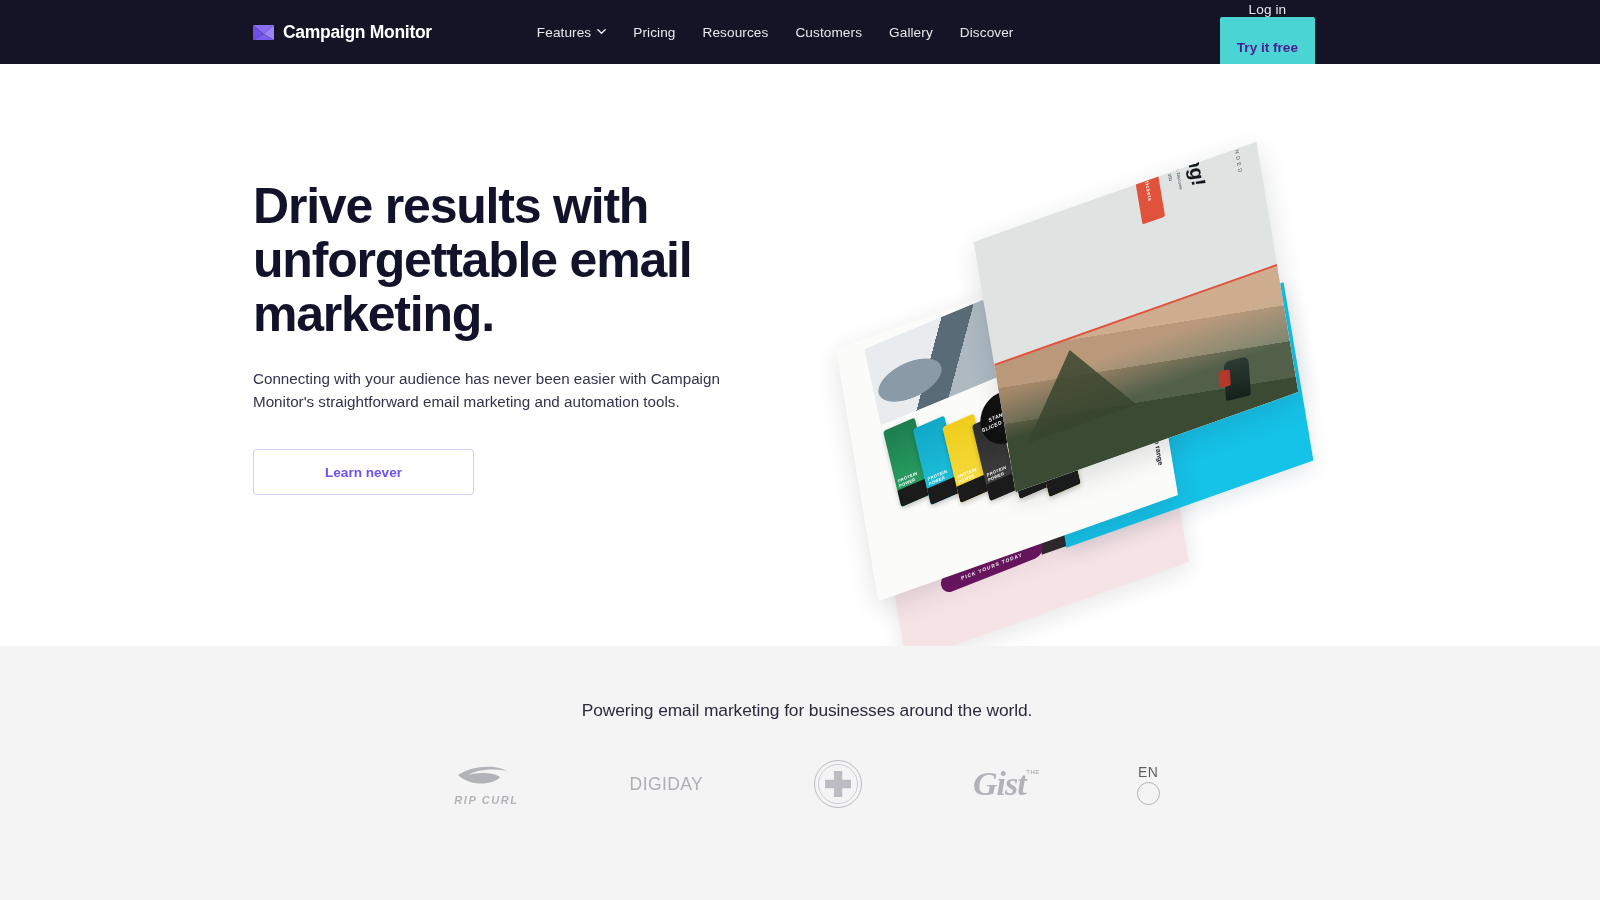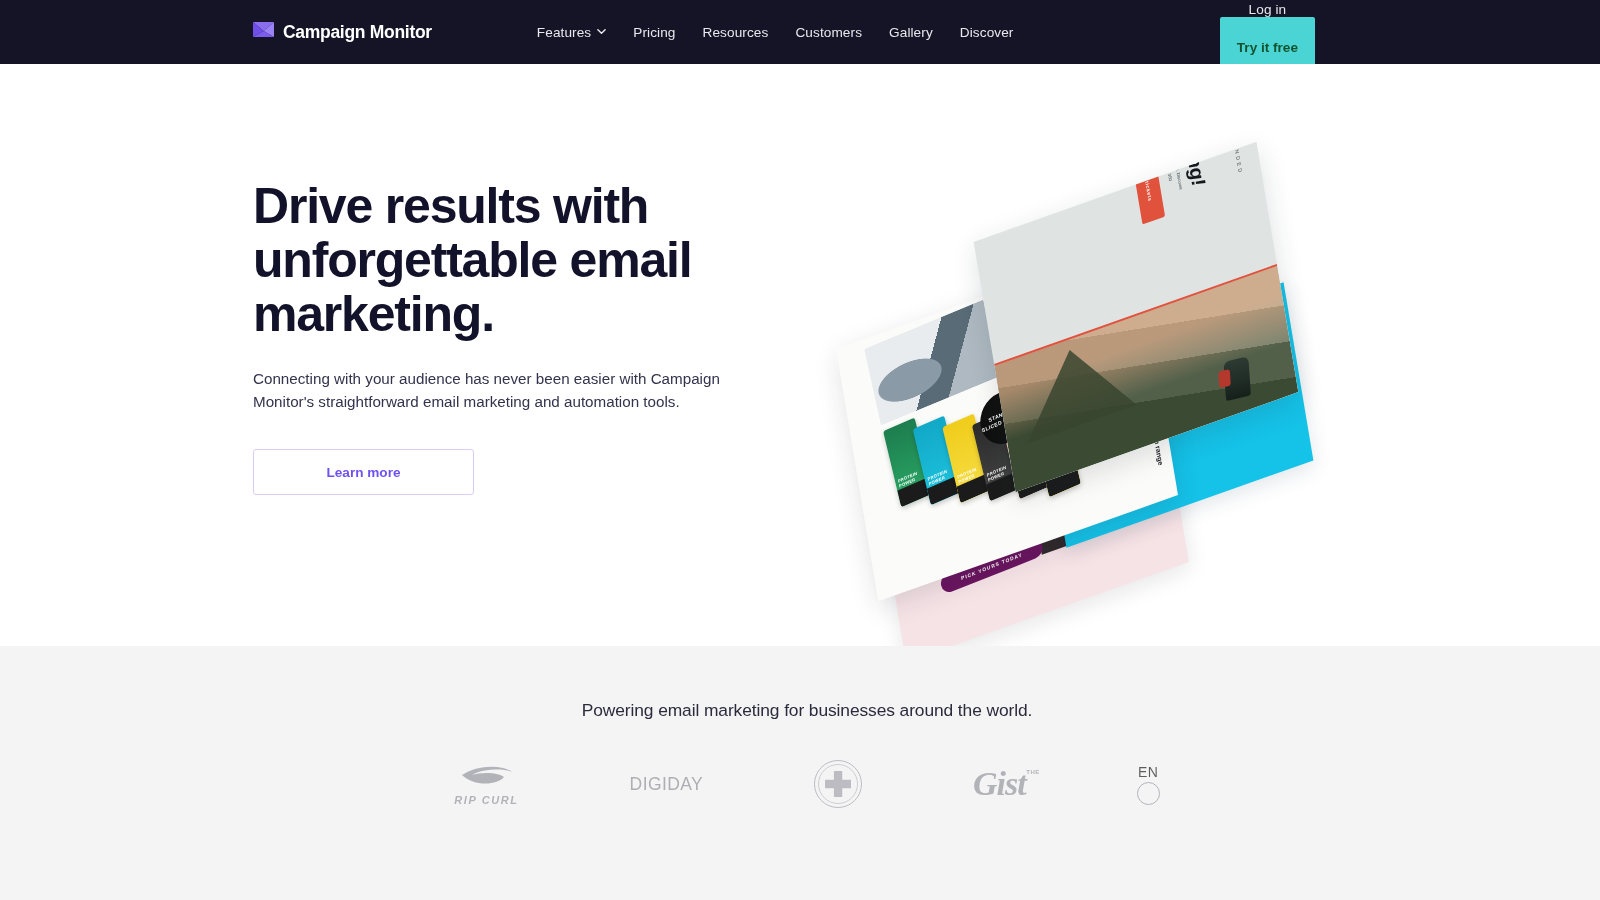--- a/index.html
+++ b/index.html
@@ -23,20 +23,21 @@
   .header-inner {
     width: 100%;
     height: 100%;
     display: flex;
     align-items: center;
     padding-left: 253px;
     padding-right: 285px;
   }
   .brand {
     display: flex;
+    align-items: center;
     gap: 9px;
     text-decoration: none;
   }
   .brand-mark {
     width: 21px;
     height: 15px;
     display: block;
   }
   .brand-name {
     color: #ffffff;
@@ -73,21 +74,21 @@
   .chevron svg { display:block; }
 
   .header-right {
     margin-left: auto;
     display: flex;
     align-items: center;
     flex-direction: column;
   }
   .btn-try {
     background: #4ad4d4;
-    color: #14532d;
+    color: #4c1d95;
     font-size: 13.6px;
     font-weight: bold;
     padding: 23px 17px;
     border: none;
     border-radius: 2px;
     cursor: pointer;
     white-space: nowrap;
     font-family: inherit;
   }
 
@@ -438,21 +439,21 @@
     margin-top: 33px;
   }
   .logo-cell {
     height: 60px;
     display: flex;
     align-items: center;
     justify-content: center;
     opacity: .62;
   }
 
-  .ripcurl { display:flex; flex-direction:column; align-items:center; gap:1px; }
+  .ripcurl { display:flex; flex-direction:column; gap:1px; }
   .ripcurl-text {
     font-size: 11px;
     font-weight: bold;
     font-style: italic;
     letter-spacing: 1.6px;
     color: #8b8b96;
   }
   .digiday {
     font-size: 17.5px;
     font-weight: normal;
@@ -554,21 +555,21 @@
 
   </div>
 </header>
 
 <section class="hero">
 
   <div class="hero-copy">
     <h1 class="hero-title">Drive results with unforgettable email marketing.</h1>
     <p class="hero-sub">Connecting with your audience has never been easier with Campaign Monitor's straightforward email marketing and automation tools.</p>
     <div class="hero-ctas">
-      <button class="btn-learn">Learn more</button>
+      <button class="btn-learn">Learn never</button>
     </div>
   </div>
 
   <div class="collage">
 
     <div class="card card-pink">
       <div class="pink-inner">
         <div class="macarons"></div>
         <div class="pink-text">day er.</div>
         <div class="pink-body">Sweeten someone's day with a treat. Handmade macarons delivered fresh to your door.</div>

